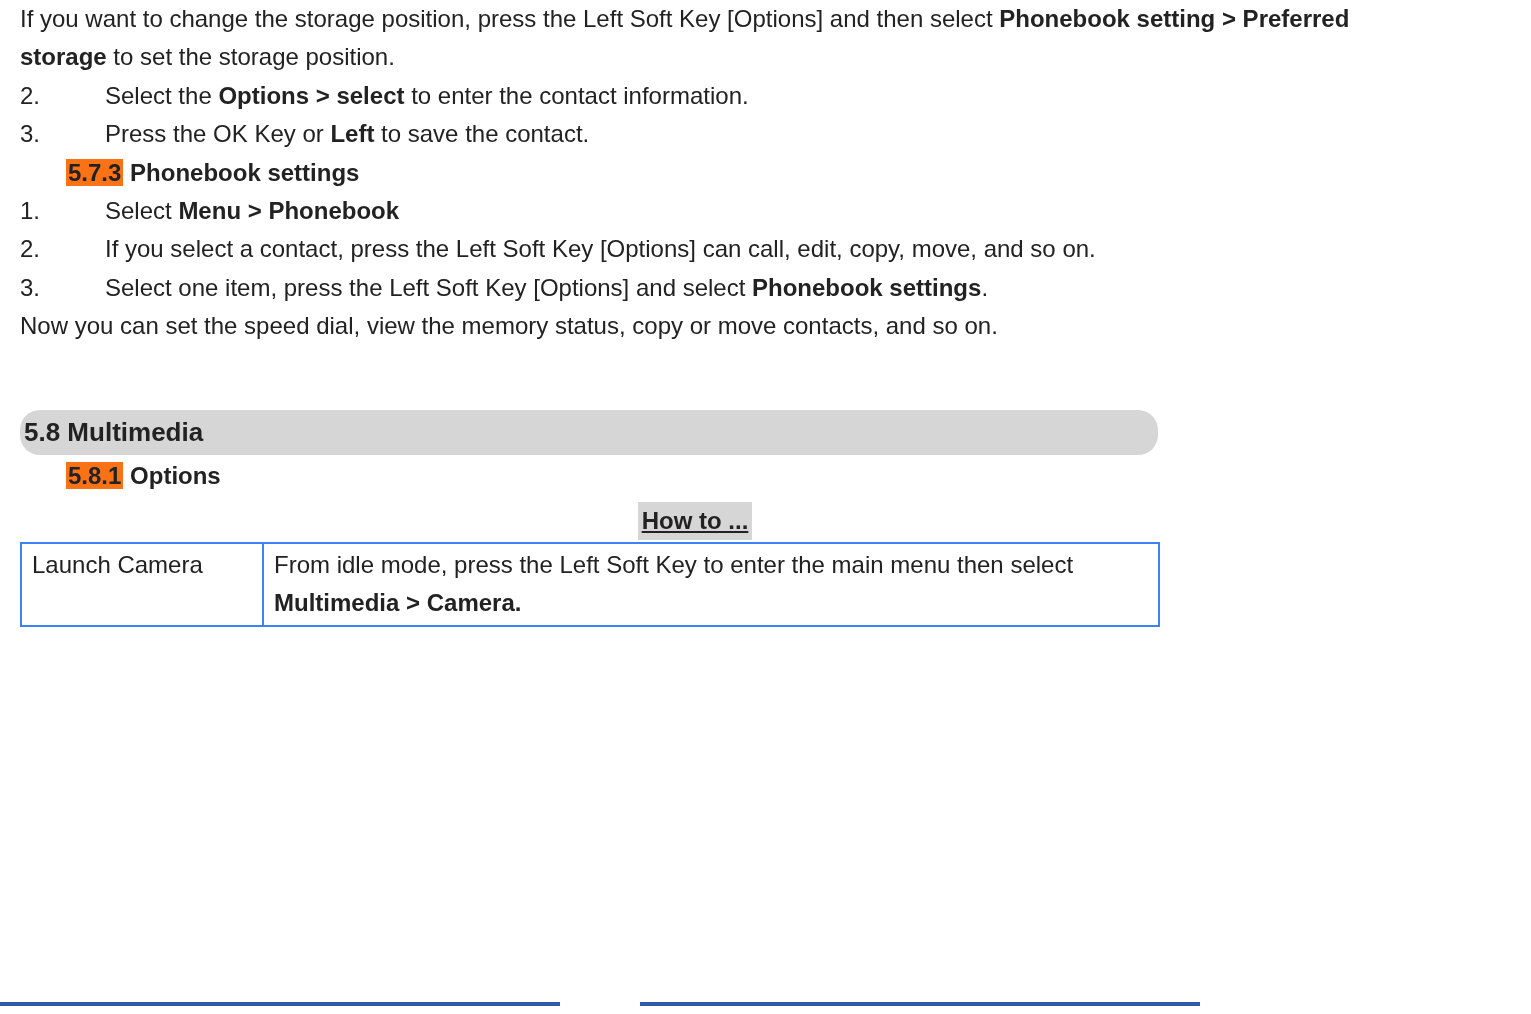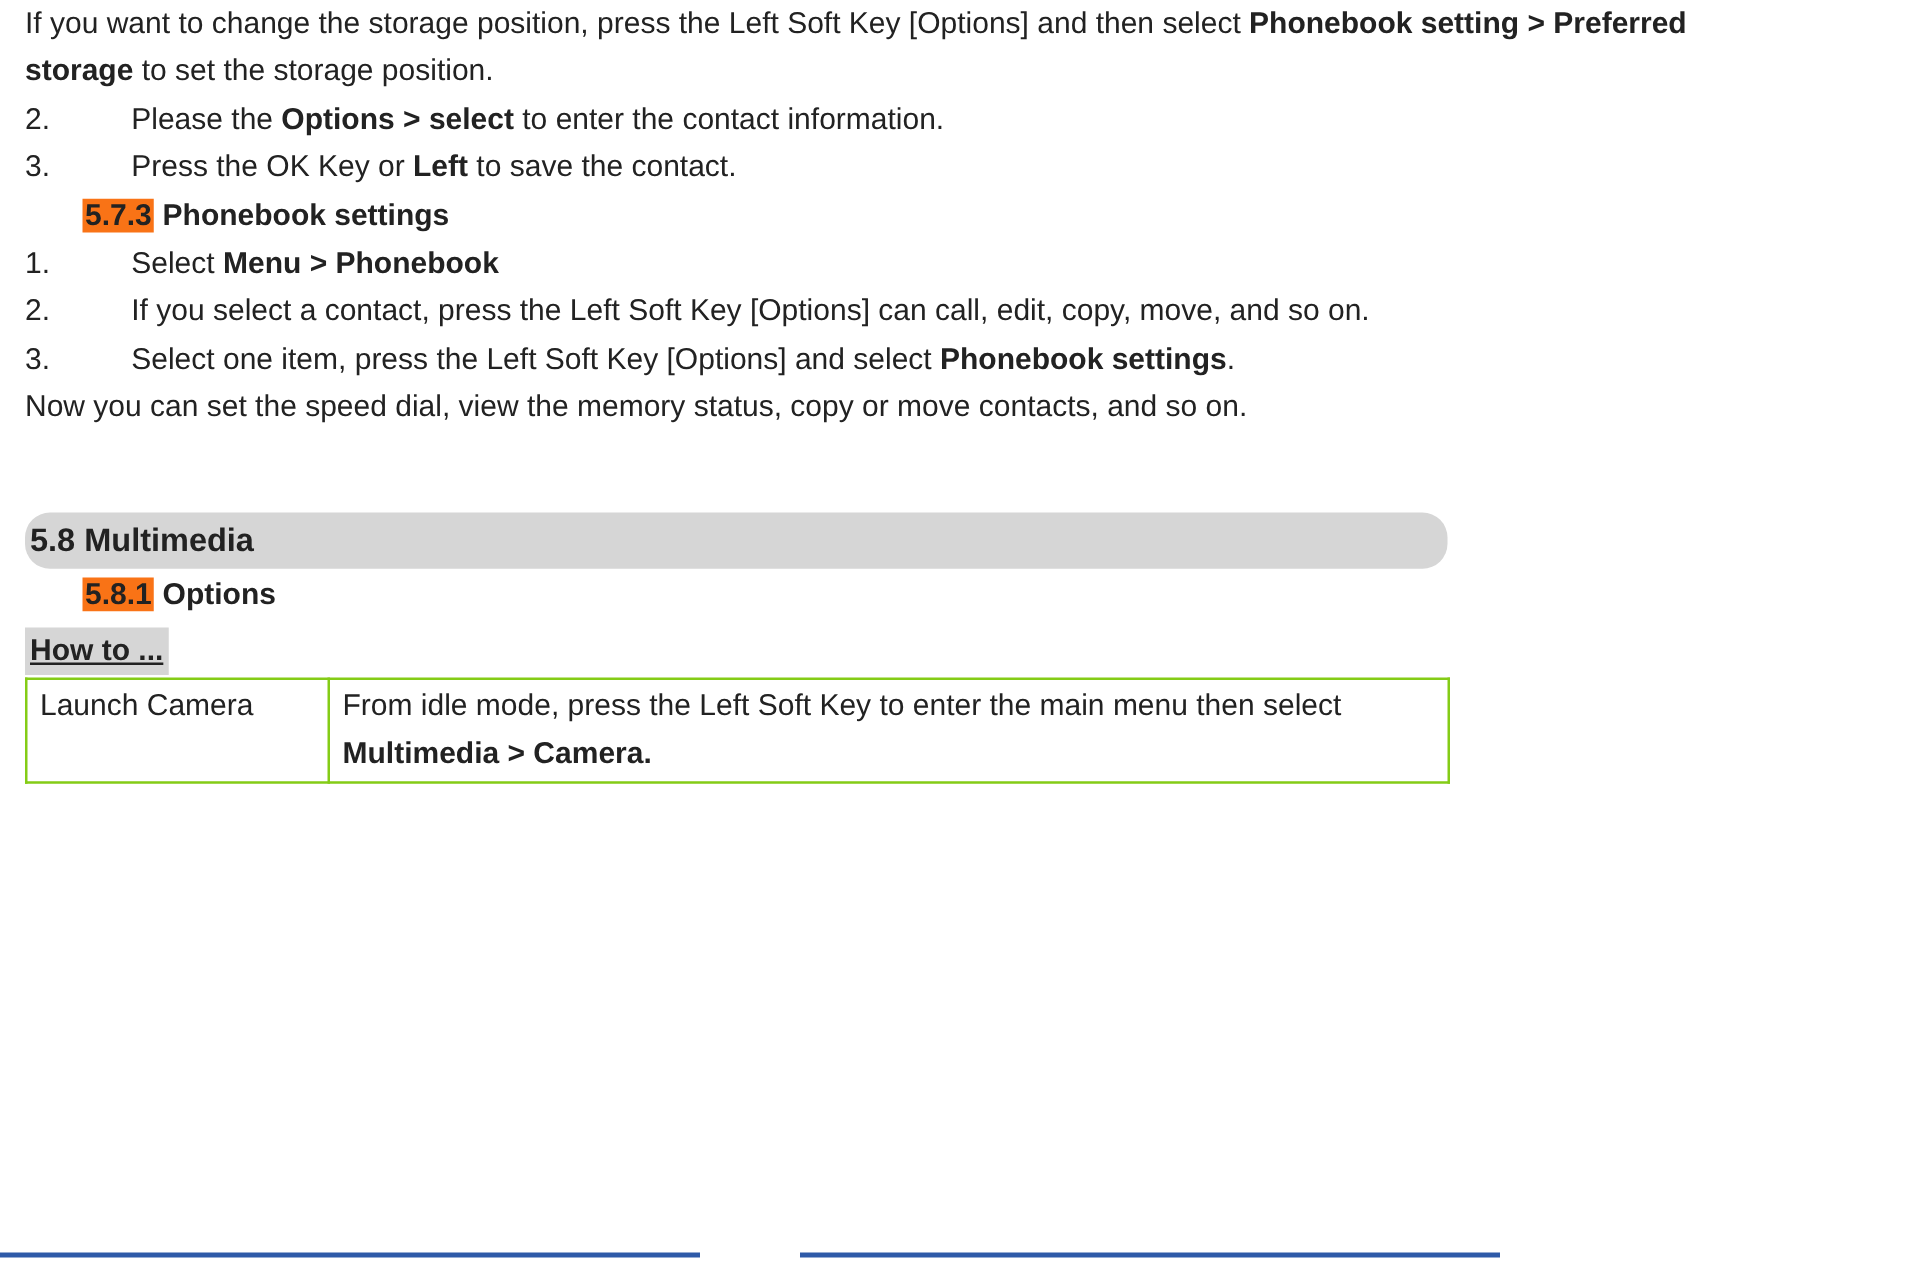--- a/index.html
+++ b/index.html
@@ -47,37 +47,38 @@
   .h2 {
     background: #d6d6d6;
     font-weight: bold;
     font-size: 26px;
     padding: 2px 4px;
     margin: 0 0 2px 0;
     width: 1130px;
     border-radius: 20px;
   }
   .howto-wrap {
+    text-align: center;
     margin-top: 6px;
   }
   .howto {
     display: inline-block;
     background: #d6d6d6;
     font-weight: bold;
     text-decoration: underline;
     padding: 0 4px;
   }
   table.howto-table {
     border-collapse: collapse;
     width: 1138px;
     margin-top: 2px;
     table-layout: fixed;
   }
   table.howto-table td {
-    border: 2px solid #84cc16;
+    border: 2px solid #3b82f6;
     vertical-align: top;
     padding: 2px 10px 2px 10px;
     line-height: 1.6;
   }
   table.howto-table col.c1 { width: 242px; }
   table.howto-table col.c2 { width: 896px; }
   .spacer { height: 64px; }
   .footer-lines {
     position: absolute;
     left: 0;
@@ -106,21 +107,21 @@
 
 <div class="page">
 
   <p class="para">
     <span>If you want to change the storage position, press the Left Soft Key [Options] and then select </span><span class="b">Phonebook setting &gt; Preferred storage</span><span> to set the storage position.</span>
   </p>
 
   <div class="numline">
     <div class="num">2.</div>
     <div class="body">
-      <span>Please the </span><span class="b">Options &gt; select</span><span> to enter the contact information.</span>
+      <span>Select the </span><span class="b">Options &gt; select</span><span> to enter the contact information.</span>
     </div>
   </div>
 
   <div class="numline">
     <div class="num">3.</div>
     <div class="body">
       <span>Press the OK Key or </span><span class="b">Left</span><span> to save the contact.</span>
     </div>
   </div>
 

